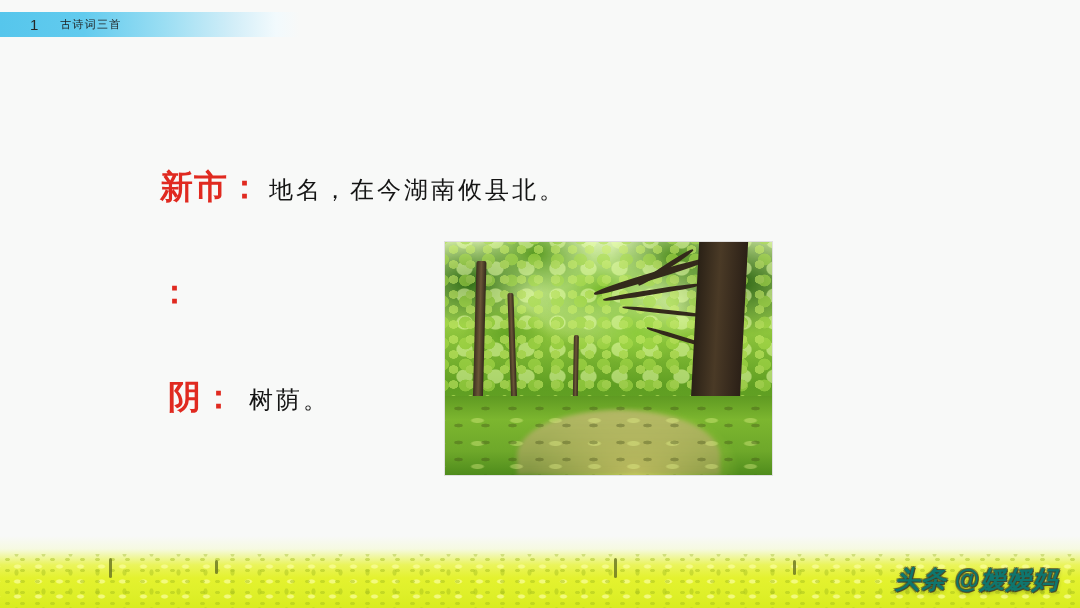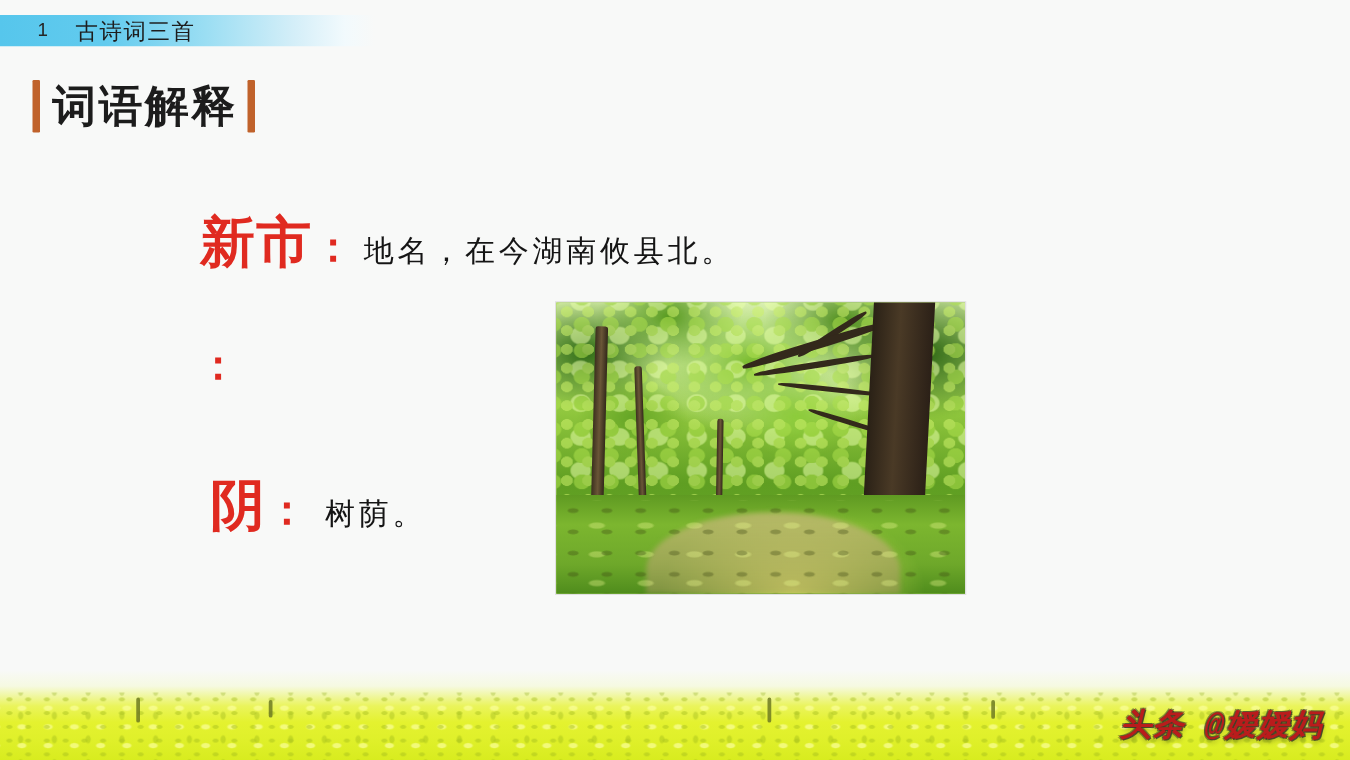--- a/index.html
+++ b/index.html
@@ -46,21 +46,21 @@
     padding-left: 30px;
   }
   .chapter-num {
     font-family: "Liberation Sans", sans-serif;
     font-size: 15px;
     color: #262626;
     letter-spacing: 0;
   }
   .chapter-title {
     font-family: "Liberation Sans", "DejaVu Sans", sans-serif;
-    font-size: 18px;
+    font-size: 11px;
     color: #1d1d1d;
     margin-left: 22px;
     letter-spacing: 1.2px;
     text-align: center;
   }
 
   
   .section-heading {
     position: absolute;
     left: 26px;
@@ -98,21 +98,21 @@
     display: flex;
     align-items: baseline;
     white-space: nowrap;
     height: 52px;
     margin-bottom: 53px;
   }
   .def-row:last-child { margin-bottom: 0; }
 
   .def-term {
     font-family: "DejaVu Serif", "Liberation Serif", serif;
-    font-size: 44px;
+    font-size: 33px;
     font-weight: bold;
     color: #e02a20;
     letter-spacing: 1px;
   }
   .def-colon {
     font-family: "DejaVu Serif", "Liberation Serif", serif;
     font-size: 33px;
     font-weight: bold;
     color: #e02a20;
     margin-right: 8px;
@@ -287,50 +287,45 @@
   .canola .stalk.s1 { left: 109px; }
   .canola .stalk.s2 { left: 215px; bottom: 34px; height: 14px; }
   .canola .stalk.s3 { left: 614px; }
   .canola .stalk.s4 { left: 793px; bottom: 33px; height: 15px; }
 
   
   .watermark {
     position: absolute;
     right: 22px;
     bottom: 12px;
-    font-family: Liberation Mono, monospace;
+    font-family: Liberation Sans, sans-serif;
     font-size: 25px;
     font-weight: bold;
     font-style: italic;
-    color: #b91c1c;
+    color: #0f766e;
     letter-spacing: 1px;
     text-shadow:
       1px 1px 0 rgba(60,60,40,0.85),
      -1px 1px 0 rgba(60,60,40,0.55),
       1px -1px 0 rgba(60,60,40,0.55),
      -1px -1px 0 rgba(60,60,40,0.55),
       0 2px 4px rgba(0,0,0,0.3);
     white-space: nowrap;
   }
 </style>
 </head>
 <body>
 
 <div class="slide">
 
   <div class="chapter-bar">
     <span class="chapter-num">1</span>
     <span class="chapter-title">古诗词三首</span>
   </div>
 
-  <div class="section-heading">
-    <span class="heading-rule"></span>
-    <span class="heading-text">词语解释</span>
-    <span class="heading-rule"></span>
-  </div>
 
   <div class="definitions">
 
     <div class="def-row row-0">
       <span class="def-term">新市</span>
       <span class="def-colon">：</span>
       <span class="def-meaning">地名，在今湖南攸县北。</span>
     </div>
 
     <div class="def-row row-1">

